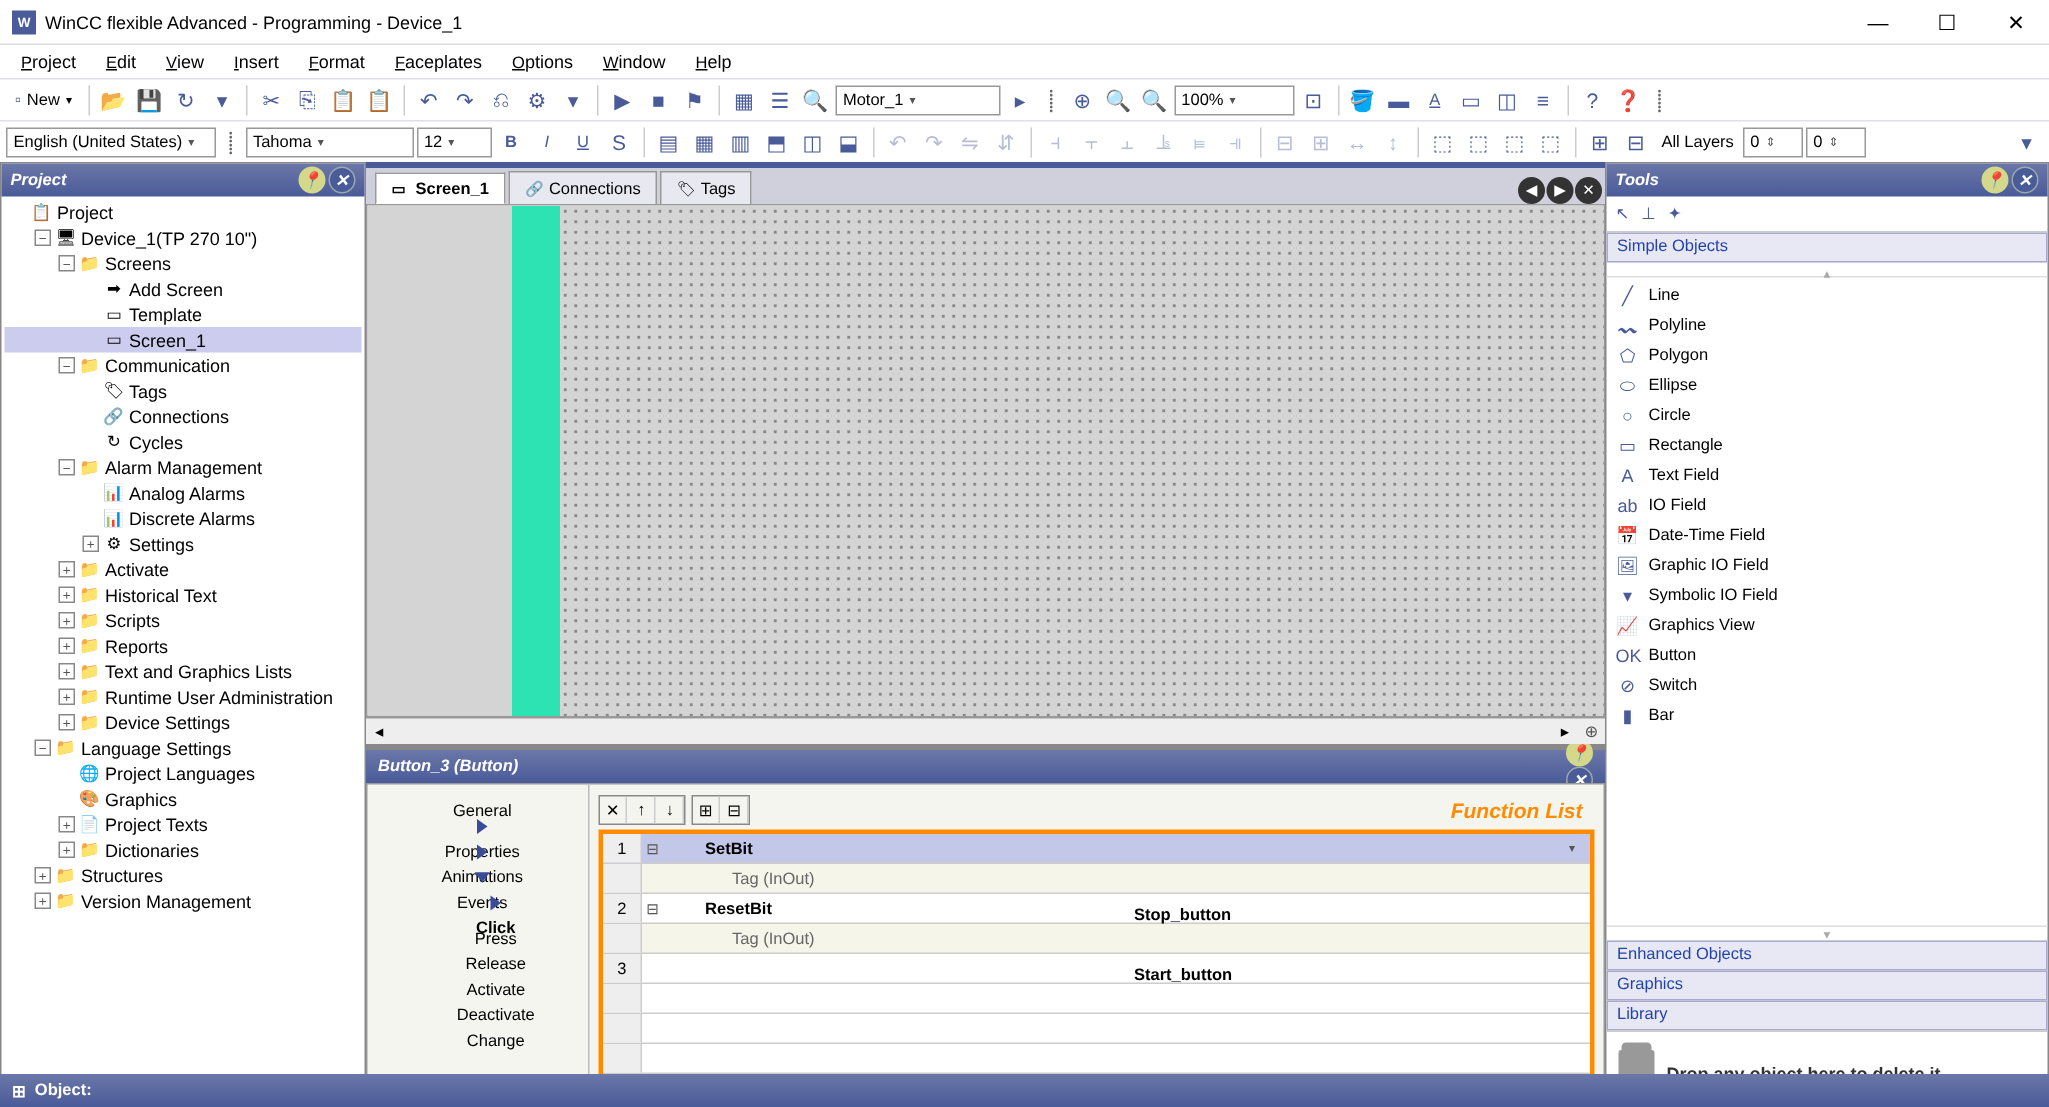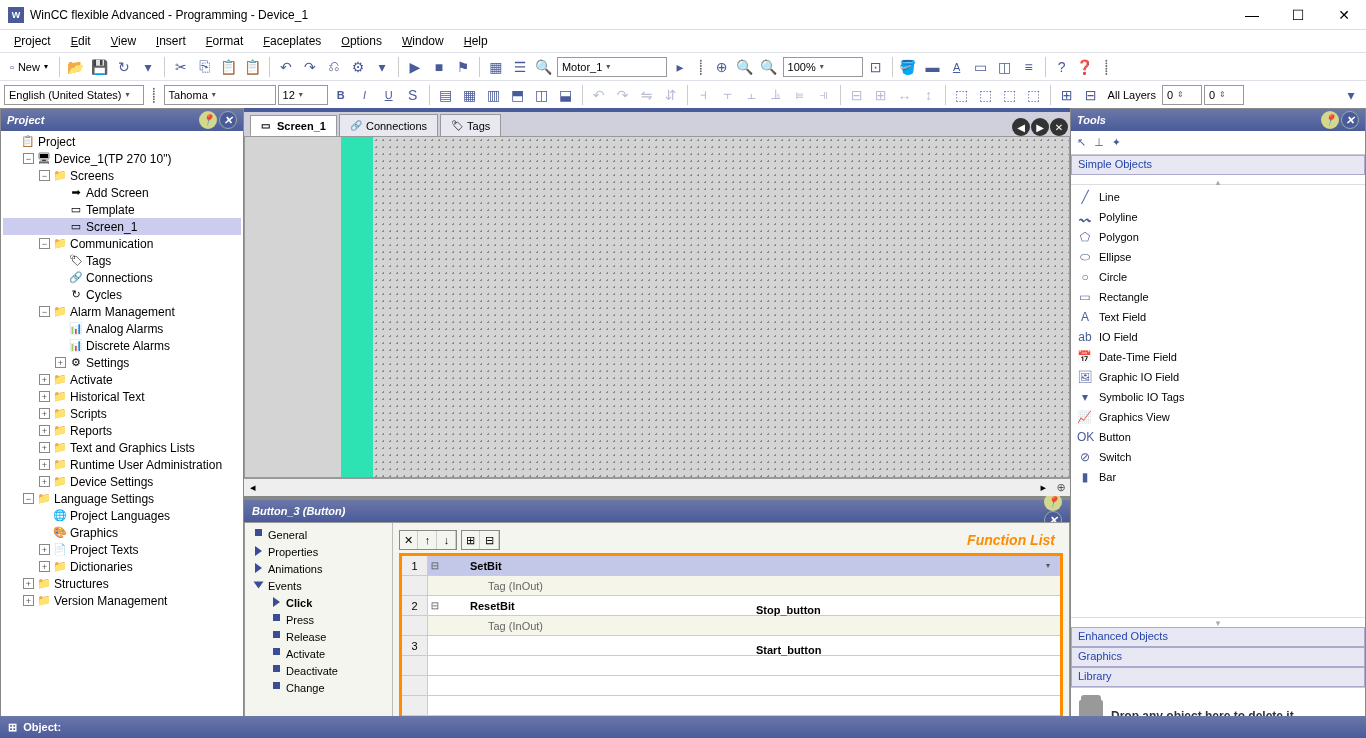--- a/index.html
+++ b/index.html
@@ -58,21 +58,21 @@
 .sel-frame { position:absolute; border:3px solid #ff8c00; }
 .handle { width:7px; height:7px; background:#4a8; border:1px solid #048; position:absolute; }
 
 .hscroll { height:18px; border-top:1px solid #999; background:#eee; position:relative; display:flex; }
 .hscroll .tr { margin-left:auto; width:18px; display:flex; align-items:center;justify-content:center;color:#555; }
 
 .props { height:248px; border-top:4px solid #888; display:flex; flex-direction:column; }
 .props-title { height:22px; background:linear-gradient(#6b77a8,#4a5b99); color:#fff; font-weight:bold; font-size:13px; display:flex; align-items:center; padding:0 8px; font-style:italic; }
 .props-body { flex:1; display:flex; background:#f5f5ef; border:1px solid #999; }
 .props-nav { width:148px; border-right:1px solid #bbb; padding:6px 4px; }
-.pnav-item { display:flex; height:17px; gap:6px; padding-left:6px; cursor:pointer; font-size:12px; }
+.pnav-item { display:flex; align-items:center; height:17px; gap:6px; padding-left:6px; cursor:pointer; font-size:12px;flex-direction:column; }
 .pnav-sub { padding-left:24px; }
 .sq { width:7px; height:7px; background:#3a4b99; }
 .arr { width:0; height:0; border-top:5px solid transparent; border-bottom:5px solid transparent; border-left:7px solid #3a4b99; }
 .pnav-item.bold { font-weight:bold; }
 
 .props-main { flex:1; padding:6px; display:flex; flex-direction:column; }
 .fl-bar { display:flex; align-items:center; height:22px; }
 .fl-btns { display:flex; gap:1px; border:1px solid #888; }
 .fl-btns .b { width:18px; height:18px; display:flex; align-items:center; justify-content:center; border-right:1px solid #ccc; font-size:11px; cursor:pointer; }
 .fl-title { margin-left:auto; color:#ff8c00; font-size:14px; font-weight:bold; font-style:italic; padding-right:8px; }
@@ -608,21 +608,21 @@
         <div class="tool-item">
           <span class="ticon3">📅</span>
           <span>Date-Time Field</span>
         </div>
         <div class="tool-item">
           <span class="ticon3">🖼</span>
           <span>Graphic IO Field</span>
         </div>
         <div class="tool-item">
           <span class="ticon3">▾</span>
-          <span>Symbolic IO Tags</span>
+          <span>Symbolic IO Field</span>
         </div>
         <div class="tool-item">
           <span class="ticon3">📈</span>
           <span>Graphics View</span>
         </div>
         <div class="tool-item">
           <span class="ticon3">OK</span>
           <span>Button</span>
         </div>
         <div class="tool-item">

